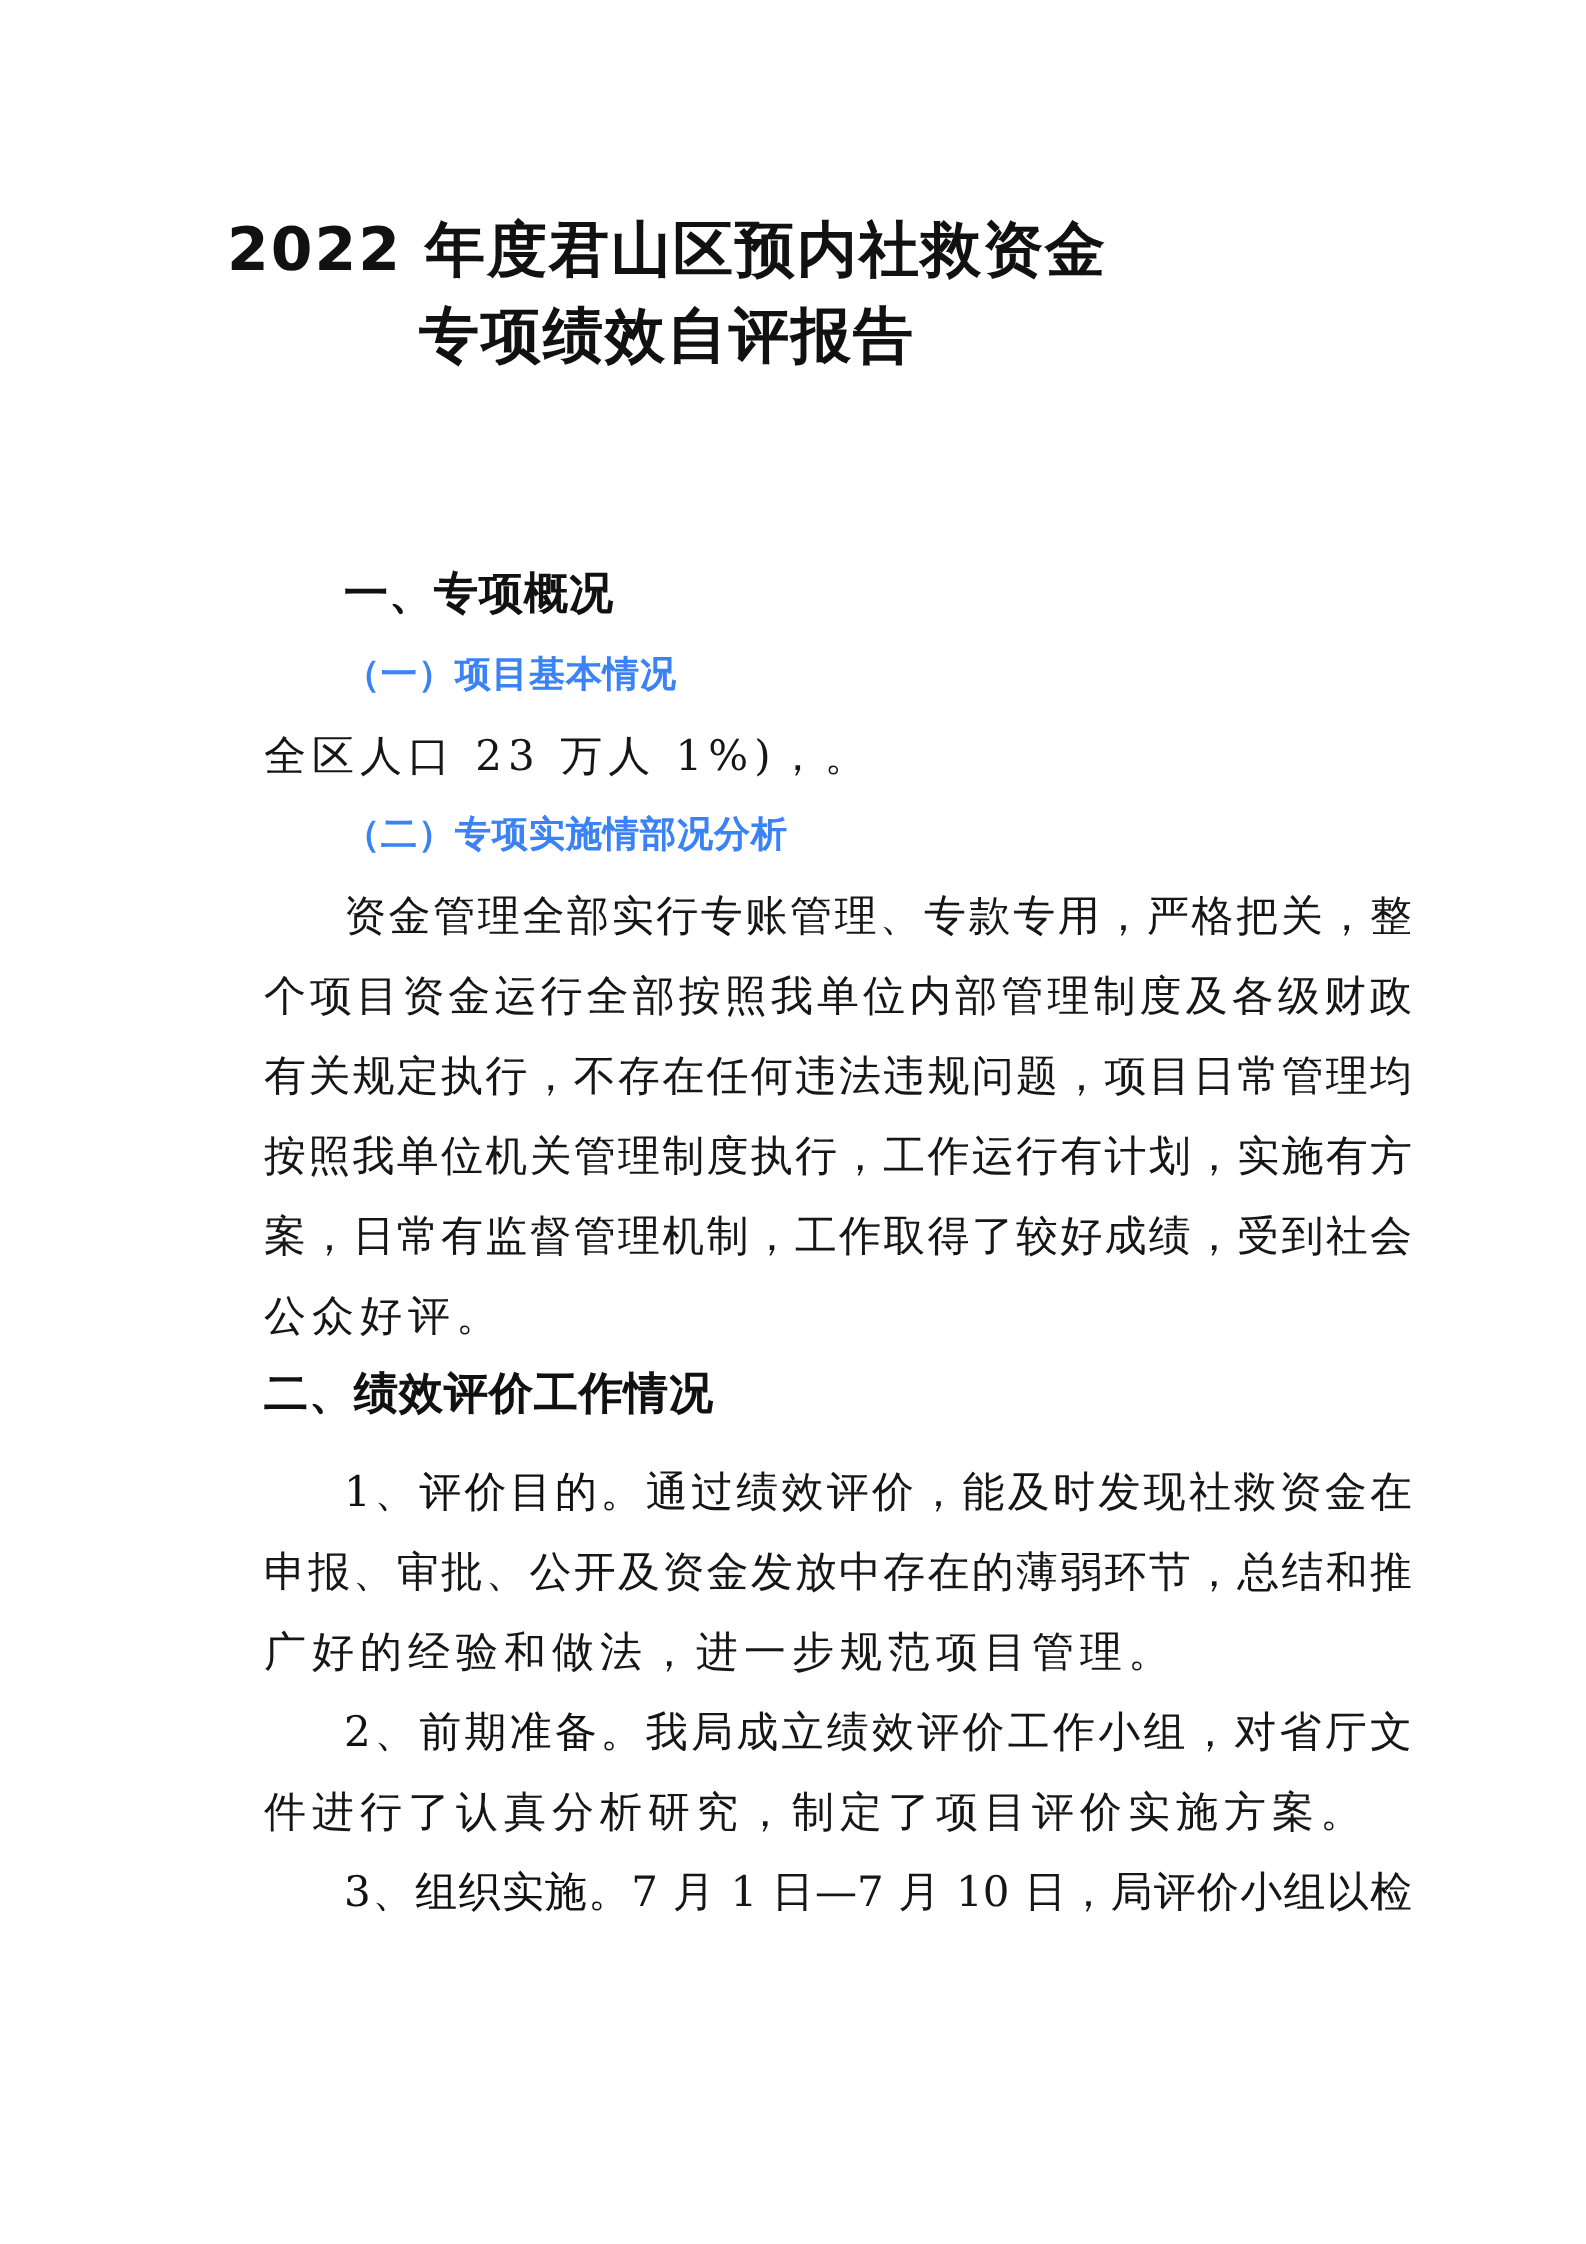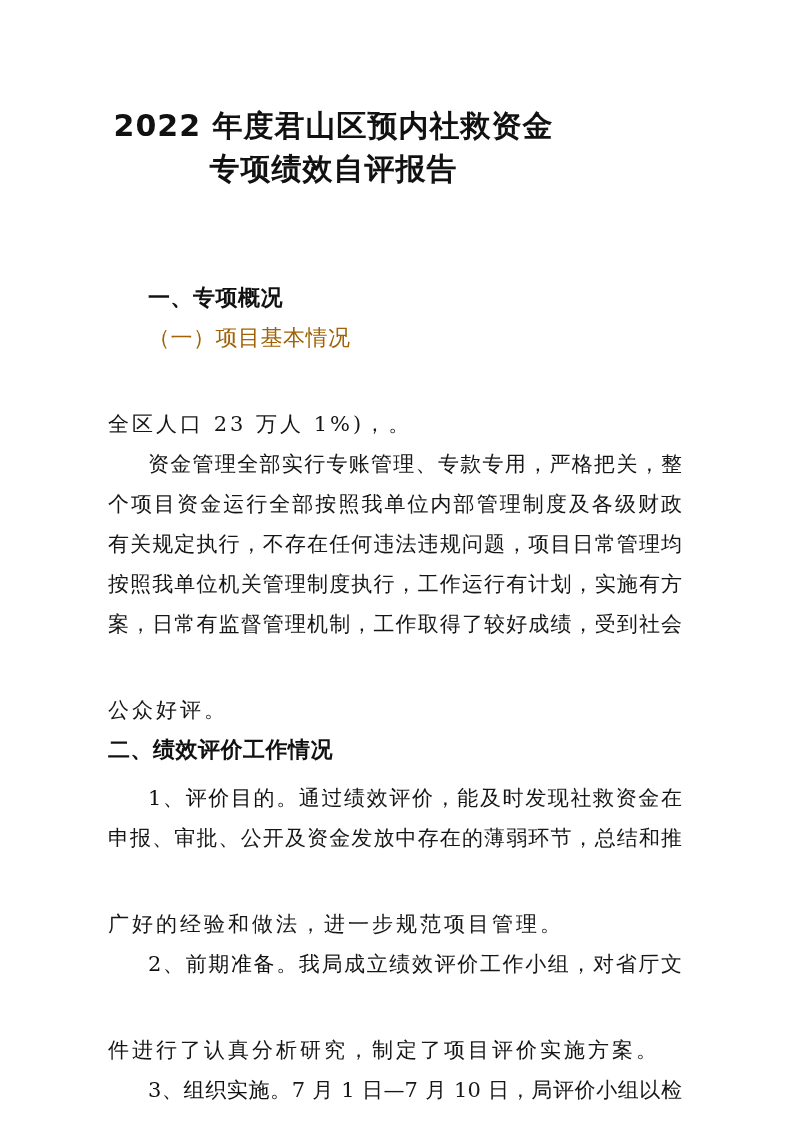--- a/index.html
+++ b/index.html
@@ -27,48 +27,48 @@
     font-weight: bold;
     font-size: 30px;
     line-height: 43px;
     letter-spacing: 1px;
     color: #111111;
   }
   
   .content {
     position: absolute;
     top: 278px;
-    left: 108px;
+    left: 132px;
     width: 574px;
   }
   .line {
     height: 40px;
     line-height: 40px;
     font-size: 21px;
     white-space: normal;
   }
   .indent { padding-left: 40px; }
   .fill {
     text-align: justify;
     text-align-last: justify;
     text-justify: inter-character;
   }
-  .short { letter-spacing: 3px; margin-top: 46px; }
+  .short { letter-spacing: 3px; }
   .h1 {
     font-family: "DejaVu Sans", "Liberation Sans", sans-serif;
     font-weight: bold;
     font-size: 22px;
     color: #111111;
     letter-spacing: 0.5px;
   }
   .h2 {
     font-family: "DejaVu Serif", "Liberation Serif", serif;
-    font-weight: normal;
-    font-size: 22px;
-    color: #a16207;
+    font-weight: bold;
+    font-size: 18px;
+    color: #3b82f6;
     letter-spacing: 0.5px;
   }
   .gap10 { margin-top: 0; }
   .gap8  { margin-top: 8px; }
   .run-in {
     font-weight: normal;
     color: #111111;
   }
 </style>
 </head>
@@ -82,20 +82,21 @@
   </div>
 
   <div class="content">
 
     <div class="line h1 indent">一、专项概况</div>
 
     <div class="line h2 indent">（一）项目基本情况</div>
 
     <div class="line short">全区人口 23 万人 1%)，。</div>
 
+    <div class="line h2 indent">（二）专项实施情部况分析</div>
 
     <div class="line indent fill">资金管理全部实行专账管理、专款专用，严格把关，整</div>
     <div class="line fill">个项目资金运行全部按照我单位内部管理制度及各级财政</div>
     <div class="line fill">有关规定执行，不存在任何违法违规问题，项目日常管理均</div>
     <div class="line fill">按照我单位机关管理制度执行，工作运行有计划，实施有方</div>
     <div class="line fill">案，日常有监督管理机制，工作取得了较好成绩，受到社会</div>
     <div class="line short">公众好评。</div>
 
     <div class="line h1 gap10">二、绩效评价工作情况</div>
 

